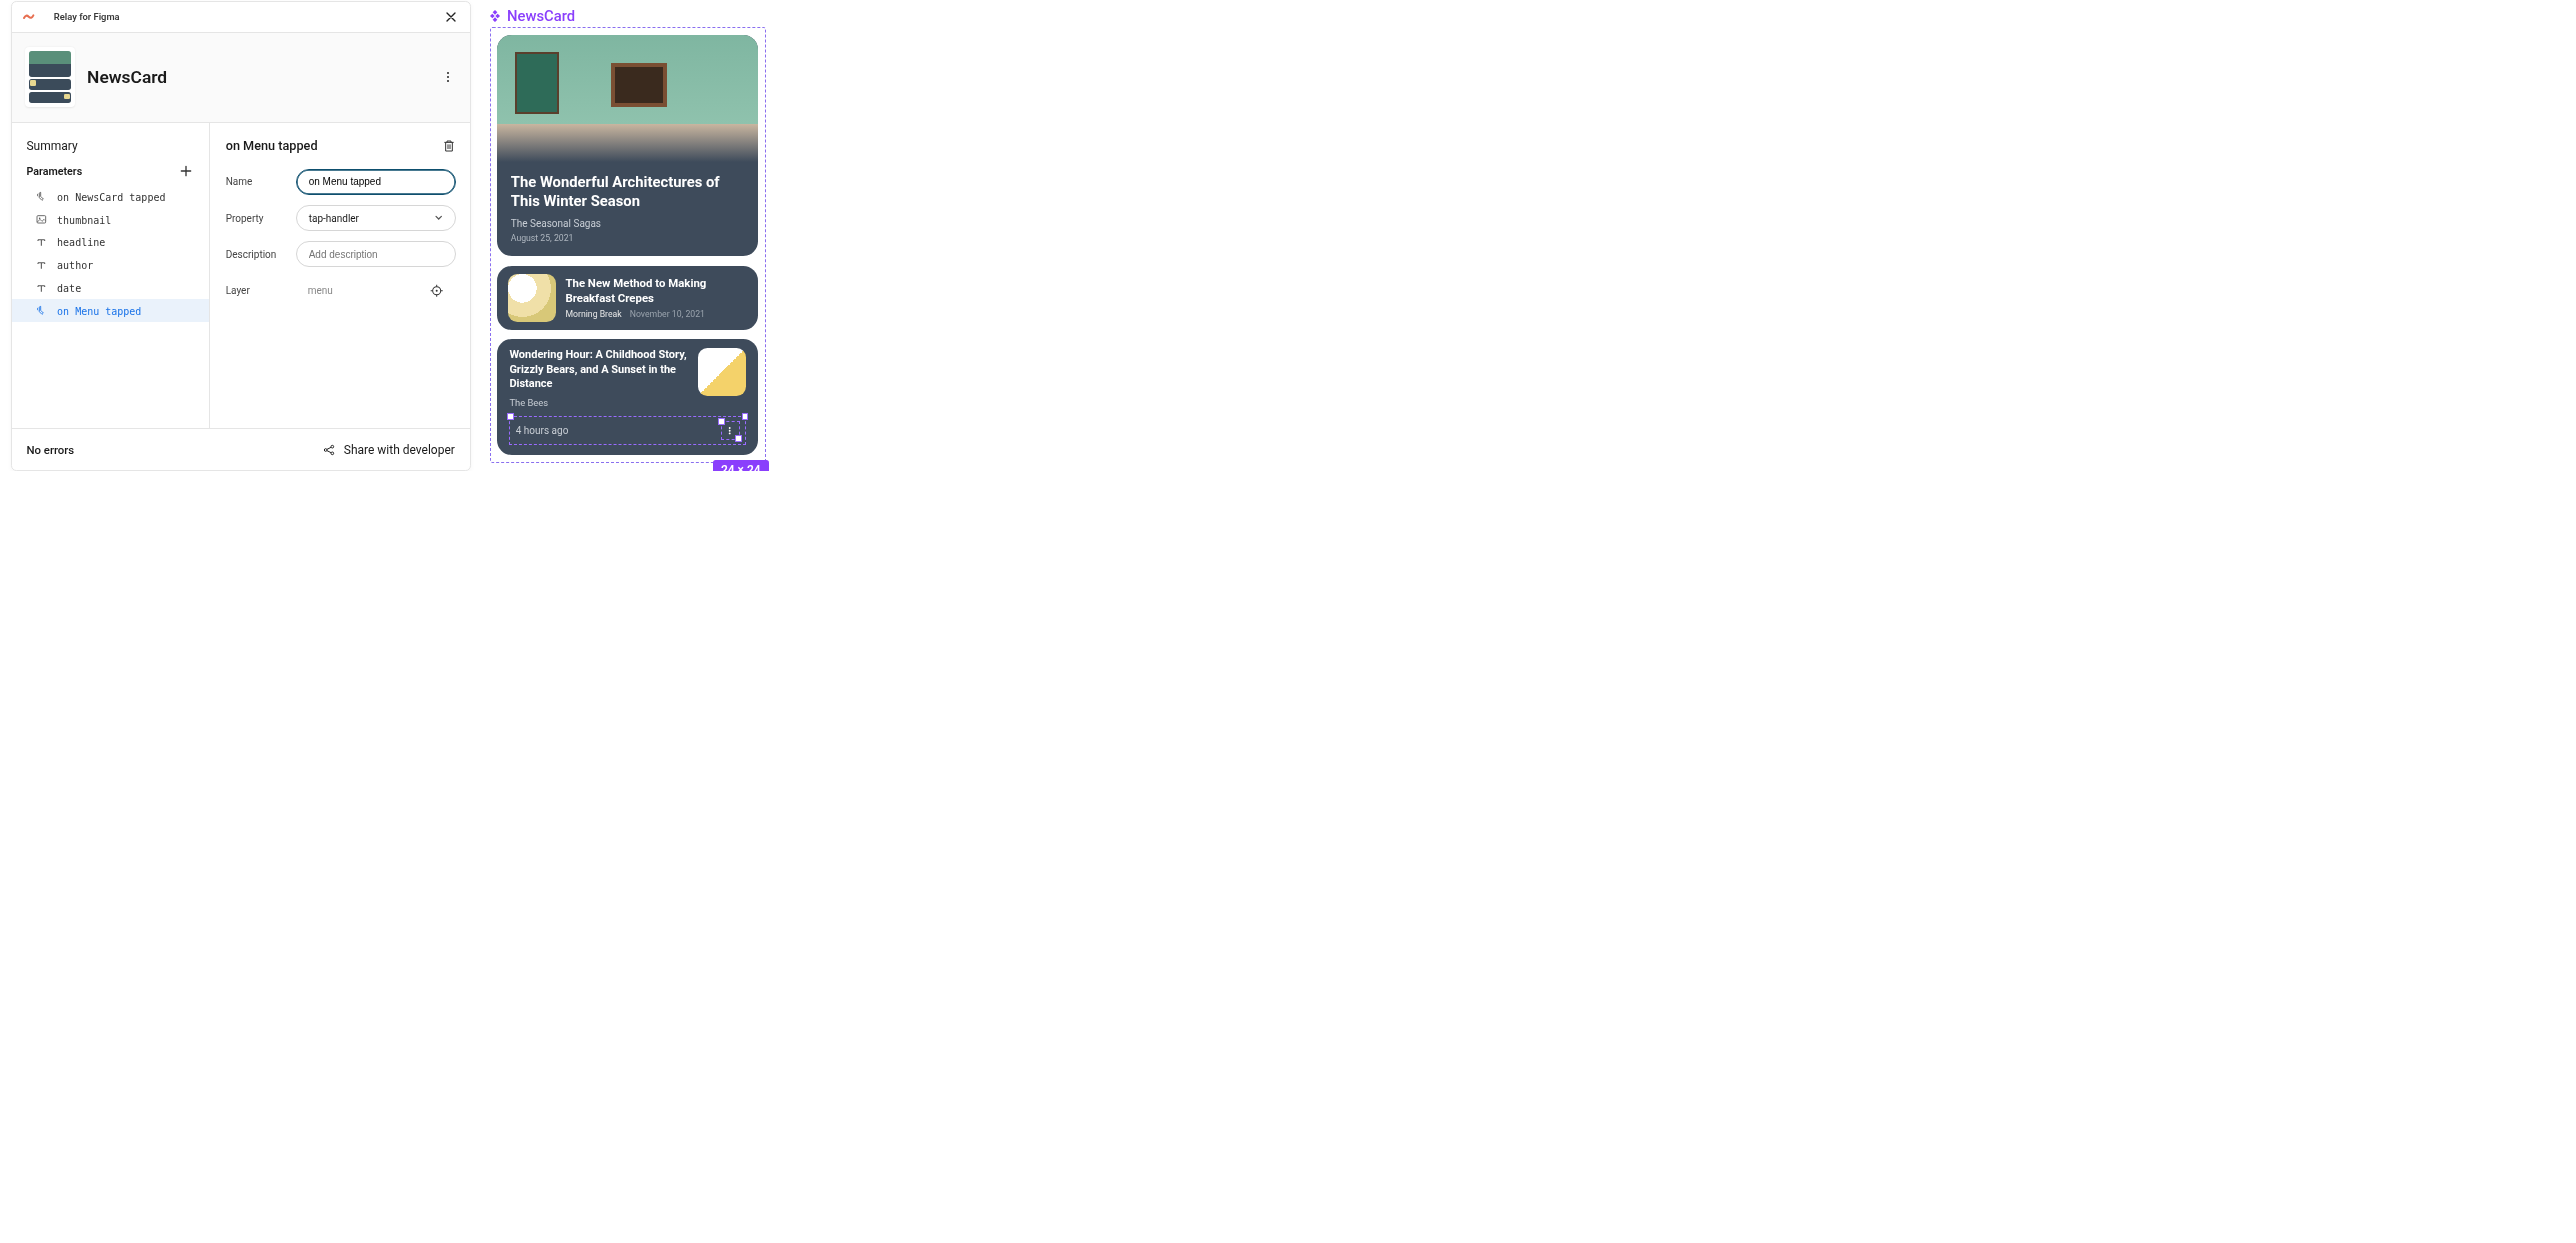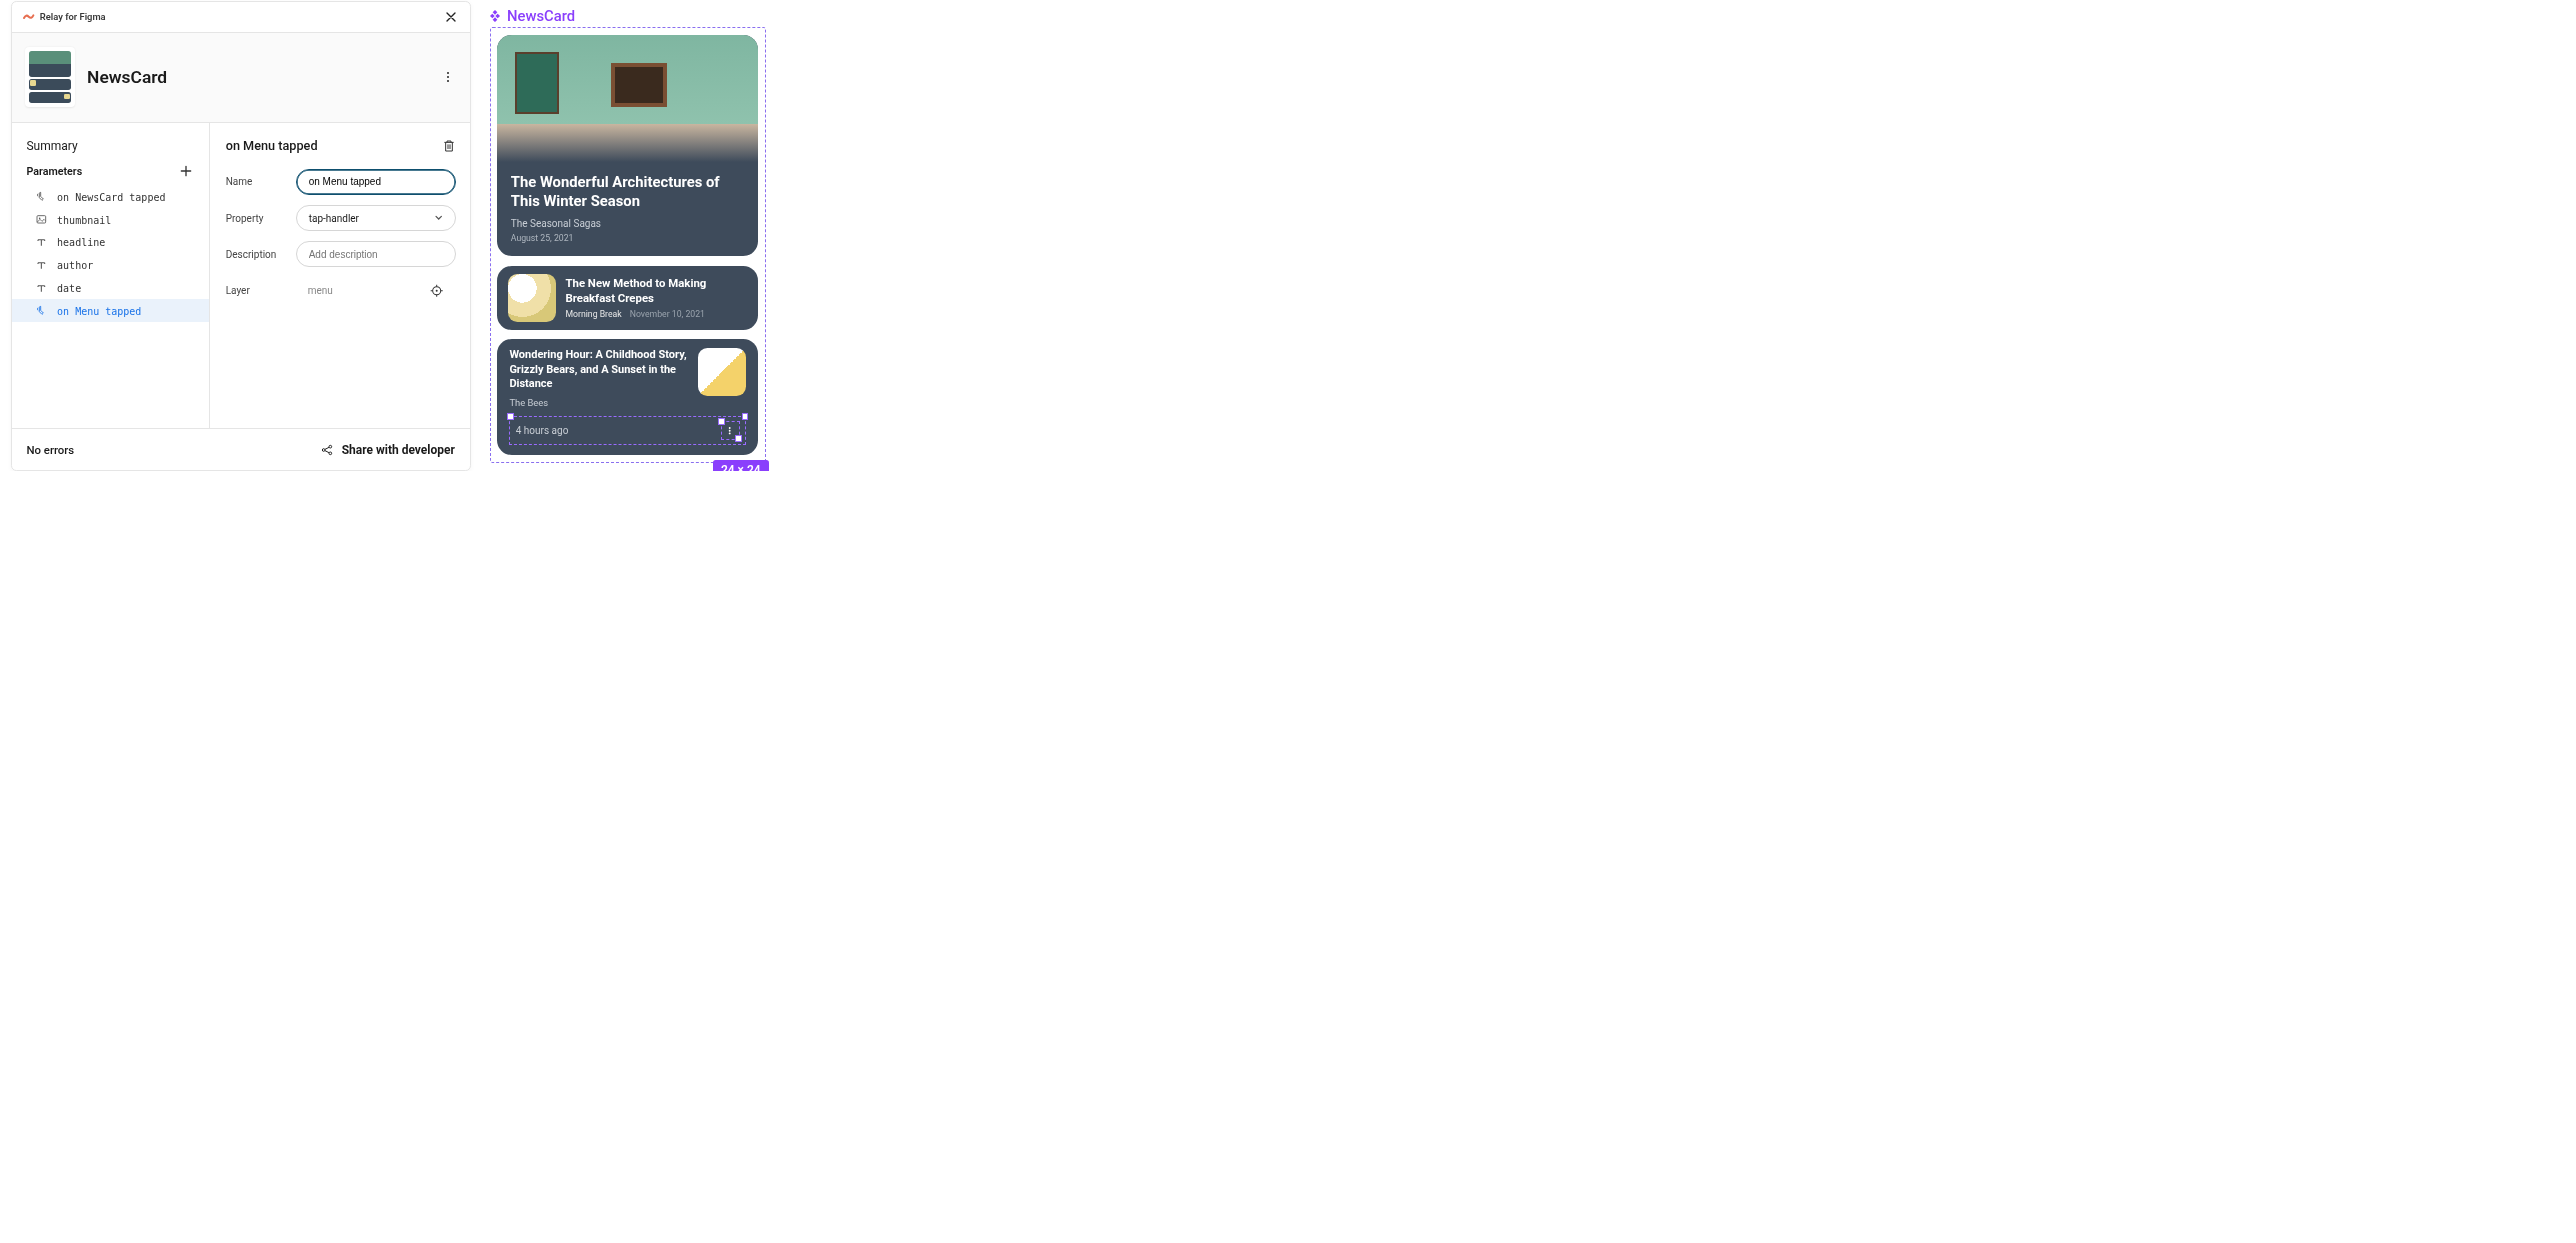--- a/index.html
+++ b/index.html
@@ -19,21 +19,21 @@
   box-shadow: 0 1.3px 5.4px rgba(0,0,0,0.04);
   background: #fff;
   display: flex;
   flex-direction: column;
 }
 .panel-title {
   display: flex;
   align-items: center;
   padding: 6.7px 10.7px;
   border-bottom: 0.7px solid #e5e5e5;
-  gap: 4px;
+  gap: 18px;
 }
 .relay-logo {
   width: 13.4px; height: 13.4px;
   display:flex; align-items:center; justify-content:center;
 }
 .panel-title-text { font-size: 9.4px; font-weight: 600; color: #3a3a3a; flex: 1;}
 .close-btn { width: 16px; height: 16px; display:flex; align-items:center; justify-content:center; cursor:pointer;}
 .component-header {
   display: flex;
   align-items: center;
@@ -80,21 +80,21 @@
   flex:1; height:25.5px; border:0.7px solid #d6d6d6; border-radius:14.8px;
   padding: 0 12px; font-size:10px; display:flex; align-items:center; background:#fff;
 }
 .input.focused { border-color:#0e4f6e; box-shadow: 0 0 0 0.7px #0e4f6e inset;}
 .input input { border:none; outline:none; width:100%; font-size:10px; background:transparent;}
 .select { justify-content:space-between; cursor:pointer;gap:16px;}
 .readonly { border:none; background:transparent; color:#888; justify-content:space-between;}
 .target-btn { width:14.8px; height:14.8px; cursor:pointer; display:flex; align-items:center; justify-content:center;}
 .panel-footer { display:flex; align-items:flex-end; justify-content:space-between; padding: 13.4px 14.8px; border-top:0.7px solid #e5e5e5;}
 .status { font-size:11.4px; font-weight:500;}
-.share { display:flex; align-items:center; gap:8px; font-size:12px; font-weight:700; cursor:pointer;}
+.share { display:flex; align-items:center; gap:8px; font-size:12px; font-weight:400; cursor:pointer;}
 .share-icon { width:13.4px; height:13.4px; display:flex; align-items:center; justify-content:center;}
 
 
 .canvas { margin-left: 19px; padding-top: 6.7px; position:relative;}
 .frame-label { display:flex; align-items:center; gap:5.4px; color:#8a3ffc; font-size:14.8px; font-weight:500; margin-bottom:2.7px;}
 .diamond { width:12px; height:12px; }
 .frame {
   border:1.3px dashed #8a6ff0;
   border-radius:2.7px;
   width: 276px;

